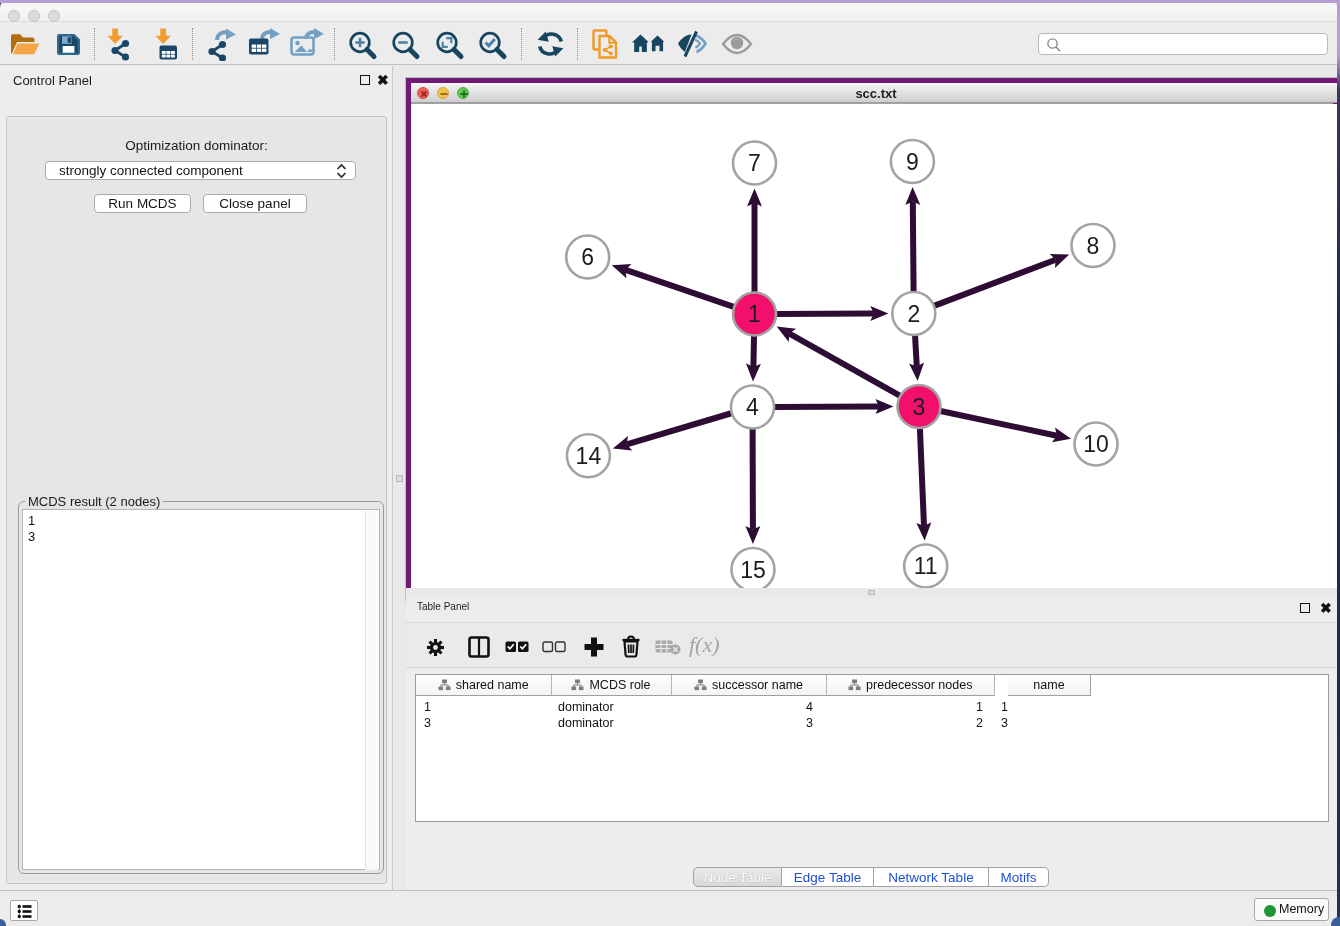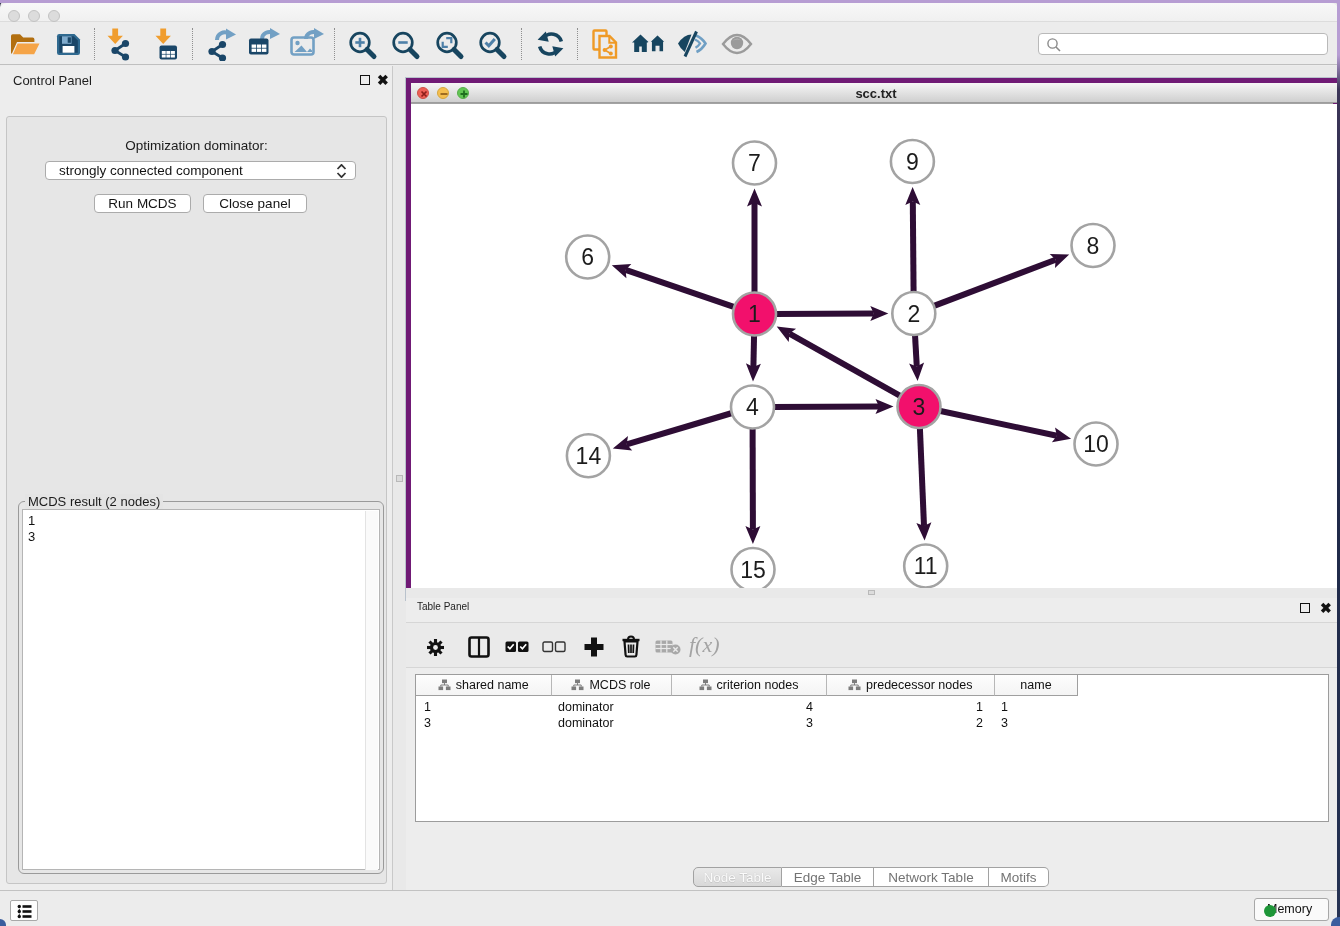--- a/index.html
+++ b/index.html
@@ -199,27 +199,27 @@
 #hsplit-handle{position:absolute;left:462px;top:2px;width:7px;height:5px;background:#dcdcdc;border:1px solid #b9b9b9}
 
 #tp{position:absolute;left:406px;top:532px;width:932px;height:292px;background:#ededed}
 #tp-title{position:absolute;left:11px;top:3px;font-size:10px;color:#1e1e1e}
 #tp-toolbar{position:absolute;left:0px;top:24px;width:932px;height:46px;background:#eaeaea;border-top:1px solid #d6d6d6;border-bottom:1px solid #d6d6d6}
 .tpi{position:absolute;top:9px}
 #tbl{position:absolute;left:9px;top:76px;width:914px;height:148px;background:#fff;border:1px solid #9c9c9c}
 .th{position:absolute;top:0;height:21px;background:linear-gradient(#fdfdfd,#f4f4f4);border-right:1px solid #b7b7b7;border-bottom:1px solid #9f9f9f;display:flex;align-items:center;justify-content:center;font-size:12.5px;color:#111;gap:5px}
 .td{position:absolute;font-size:12.5px;color:#111;height:16px;line-height:16px}
 #tp-tabs{position:absolute;left:287px;top:269px;height:20px;display:flex}
-.ttab{height:20px;border:1px solid #a2a2a2;border-left:none;background:#fff;font-size:13.5px;color:#737373;display:flex;align-items:center;justify-content:center}
+.ttab{height:20px;border:1px solid #a2a2a2;border-left:none;background:#fff;font-size:13.5px;color:#1d4ed8;display:flex;align-items:center;justify-content:center}
 .ttab.first{border-left:1px solid #a2a2a2;border-radius:5px 0 0 5px;background:linear-gradient(#e9e9e9,#d8d8d8);color:#fbfbfb;text-shadow:0 0 1px #bbb,0 1px 0 #ccc}
 .ttab.last{border-radius:0 5px 5px 0}
 
 #status{position:absolute;left:0;top:824px;width:1338px;height:36px;background:#ececec;border-top:1px solid #c2c2c2}
 #listbtn{position:absolute;left:10px;top:9px;width:28px;height:21px;background:#fdfdfd;border:1px solid #a8a8a8;border-radius:2px}
-#membtn{position:absolute;left:1254px;top:7px;width:75px;height:23px;background:#fafafa;border:1px solid #a8a8a8;border-radius:3px;font-size:12.5px;color:#111;line-height:21px;text-align:left;padding-left:12px}
+#membtn{position:absolute;left:1254px;top:7px;width:75px;height:23px;background:#fafafa;border:1px solid #a8a8a8;border-radius:3px;font-size:12.5px;color:#111;line-height:21px;text-align:left;padding-left:24px}
 #memdot{position:absolute;left:9px;top:5.5px;width:12px;height:12px;border-radius:50%;background:#1e9638}
 .hdricon{flex:0 0 auto}
 </style>
 <div id="netwin">
  <div id="nettitle">
   <div class="mbtn" style="left:6px;background:#ee6056;border:0.5px solid #ce5047">
    <svg width="12" height="12" viewBox="0 0 12 12">
               <path d="M3.5 3.5 L8.5 8.5 M8.5 3.5 L3.5 8.5" stroke="#8c1f1a" stroke-width="1.7"></path>
             </svg>
           </div>
@@ -367,32 +367,32 @@
             </svg>
             <span>MCDS role</span>
           </div>
   <div class="th" style="left:255.5px;width:155px">
             <svg class="hdricon" width="13" height="12" viewBox="0 0 13 12">
               <rect x="4" y="0.5" width="5" height="3.6" fill="#7d7d7d"></rect>
               <rect x="0.5" y="7.5" width="4.6" height="3.6" fill="#7d7d7d"></rect>
               <rect x="7.9" y="7.5" width="4.6" height="3.6" fill="#7d7d7d"></rect>
               <path d="M6.5 4.1 V6 M2.8 7.5 V6 H10.2 V7.5" fill="none" stroke="#7d7d7d" stroke-width="1"></path>
             </svg>
-            <span>criterion nodes</span>
+            <span>successor name</span>
           </div>
   <div class="th" style="left:410.5px;width:168.5px">
             <svg class="hdricon" width="13" height="12" viewBox="0 0 13 12">
               <rect x="4" y="0.5" width="5" height="3.6" fill="#7d7d7d"></rect>
               <rect x="0.5" y="7.5" width="4.6" height="3.6" fill="#7d7d7d"></rect>
               <rect x="7.9" y="7.5" width="4.6" height="3.6" fill="#7d7d7d"></rect>
               <path d="M6.5 4.1 V6 M2.8 7.5 V6 H10.2 V7.5" fill="none" stroke="#7d7d7d" stroke-width="1"></path>
             </svg>
             <span>predecessor nodes</span>
           </div>
-  <div class="th" style="left:579px;width:83px;border-right:1px solid #9f9f9f">
+  <div class="th" style="left:592px;width:83px;border-right:1px solid #9f9f9f">
             <span>name</span>
           </div>
   <div class="td" style="left:8px;top:24px">1</div>
   <div class="td" style="left:142px;top:24px">dominator</div>
   <div class="td" style="left:255px;top:24px;width:142px;text-align:right">4</div>
   <div class="td" style="left:410px;top:24px;width:157px;text-align:right">1</div>
   <div class="td" style="left:585px;top:24px">1</div>
   <div class="td" style="left:8px;top:40px">3</div>
   <div class="td" style="left:142px;top:40px">dominator</div>
   <div class="td" style="left:255px;top:40px;width:142px;text-align:right">3</div>

